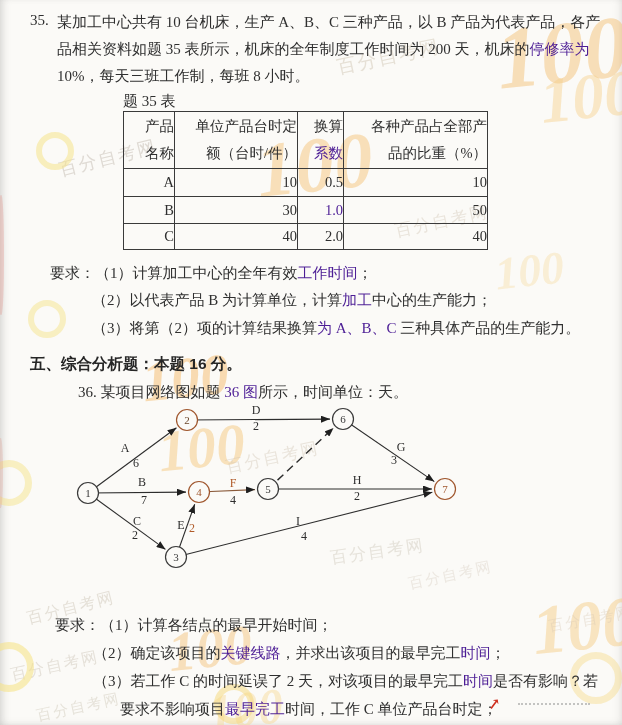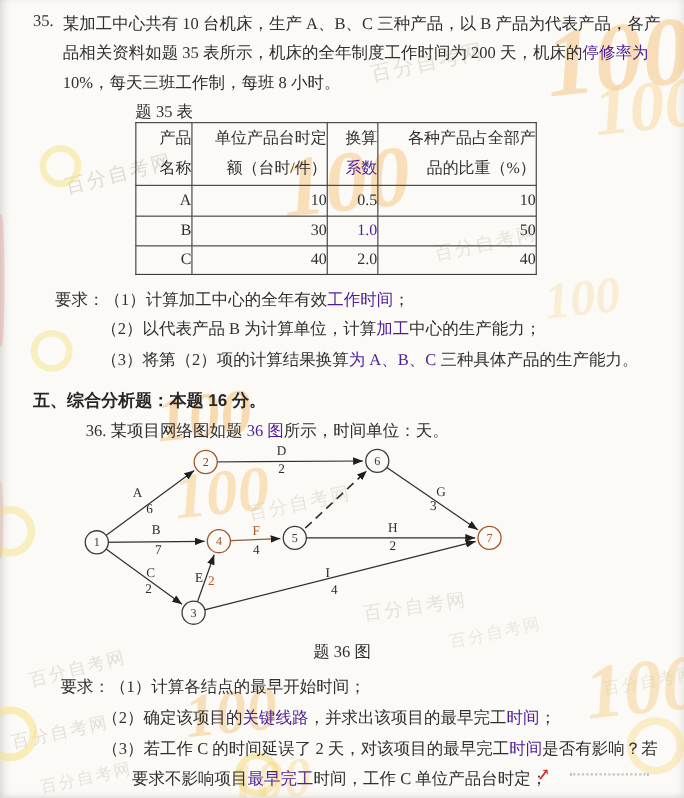--- a/index.html
+++ b/index.html
@@ -197,21 +197,20 @@
       <g>
         <circle cx="343" cy="24" r="10.5" fill="#fbfaf7" stroke="#3a3a3a" stroke-width="1.2"></circle>
         <text x="343" y="25" font-size="11" fill="#3a3a3a" text-anchor="middle" dominant-baseline="middle">6</text>
       </g>
       <g>
         <circle cx="445" cy="94" r="10.5" fill="#fbfaf7" stroke="#a0572e" stroke-width="1.2"></circle>
         <text x="445" y="95" font-size="11" fill="#a0572e" text-anchor="middle" dominant-baseline="middle">7</text>
       </g>
     </svg>
 
-    <div class="caption">题 36 图</div>
 
     <div class="line" style="left:55px;top:615px;"><span>要求：（1）计算各结点的最早开始时间；</span></div>
     <div class="line" style="left:93px;top:643px;"><span>（2）确定该项目的</span><span class="tint">关键线路</span><span>，并求出该项目的最早完工</span><span class="tint">时间</span><span>；</span></div>
     <div class="line" style="left:93px;top:671px;"><span>（3）若工作 C 的时间延误了 2 天，对该项目的最早完工</span><span class="tint">时间</span><span>是否有影响？若</span></div>
     <div class="line" style="left:120px;top:699px;"><span>要求不影响项目</span><span class="tint">最早完工</span><span>时间，工作 C 单位产品台时定；</span></div>
 
     <div class="redmark" style="left:488px;top:695px;">↗</div>
     <div class="dots" style="left:518px;top:703px;width:72px;"></div>
   </div>
 </div>

